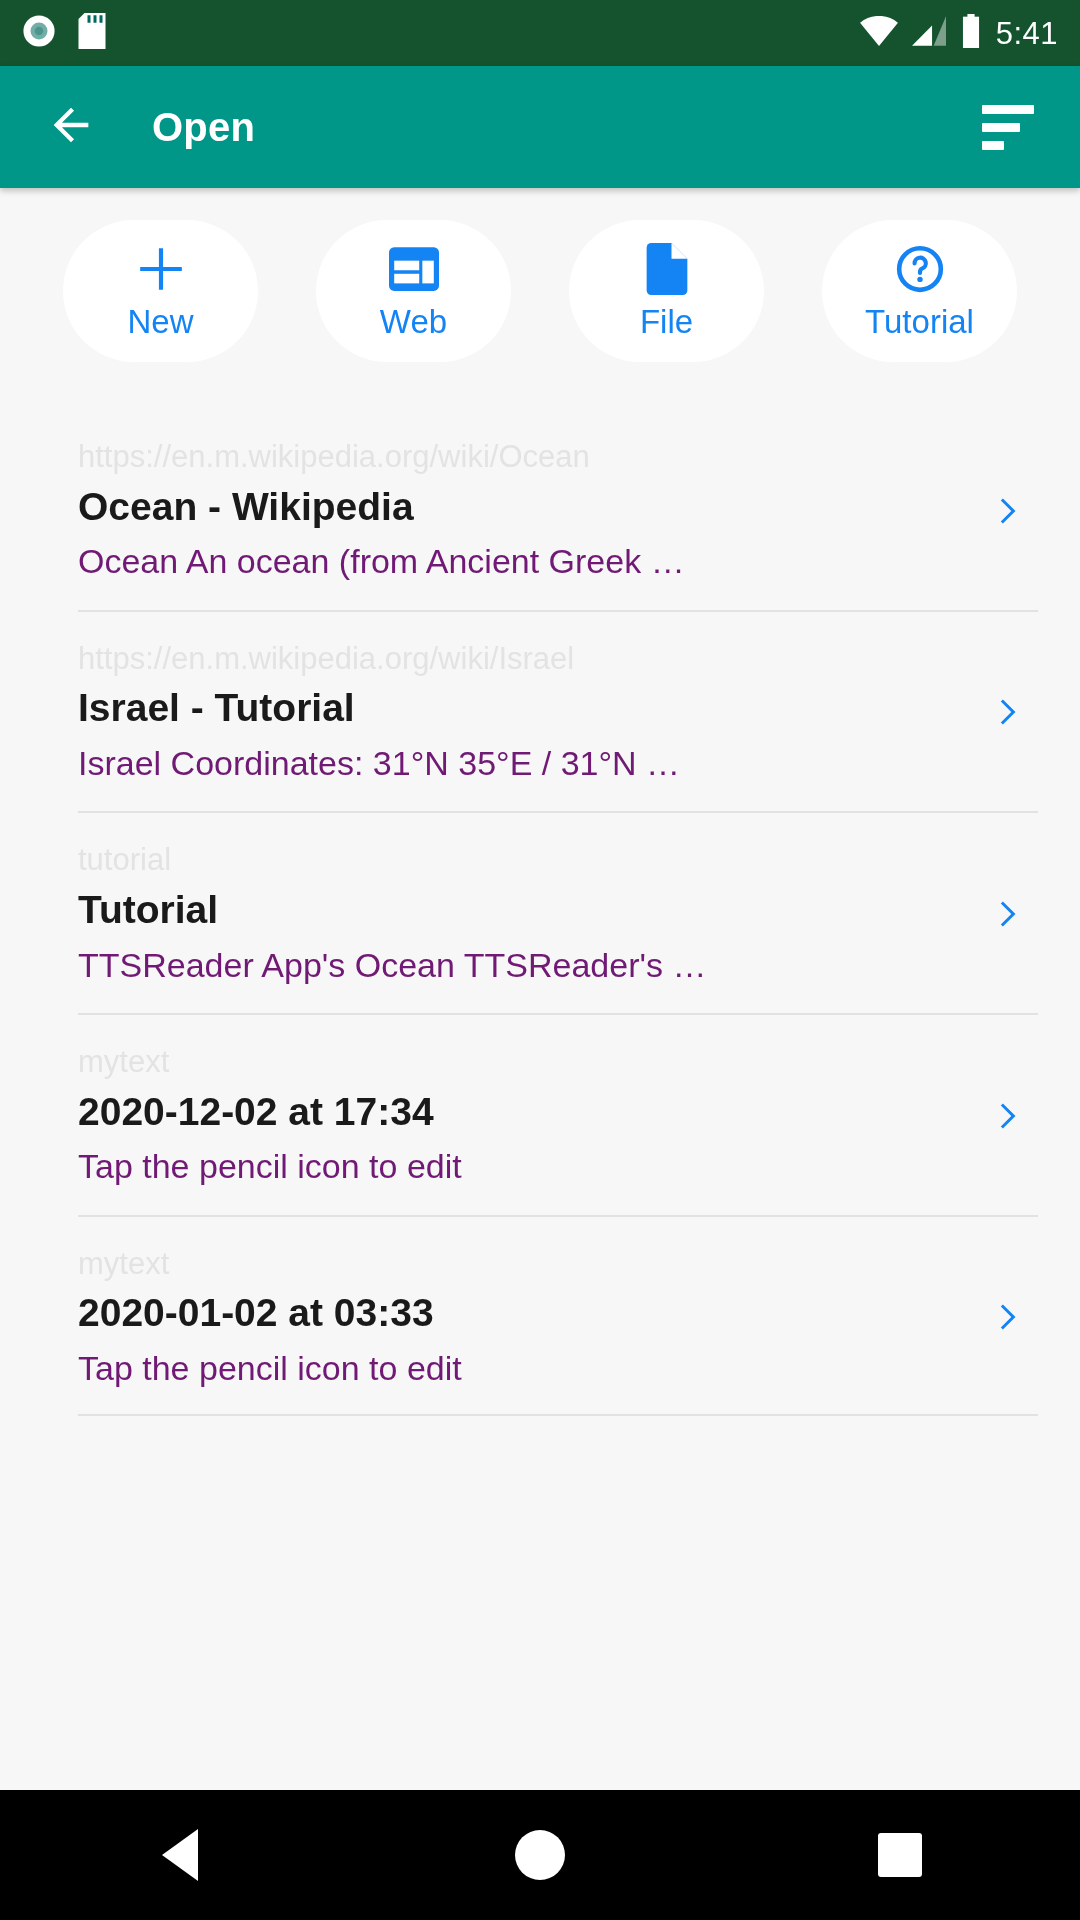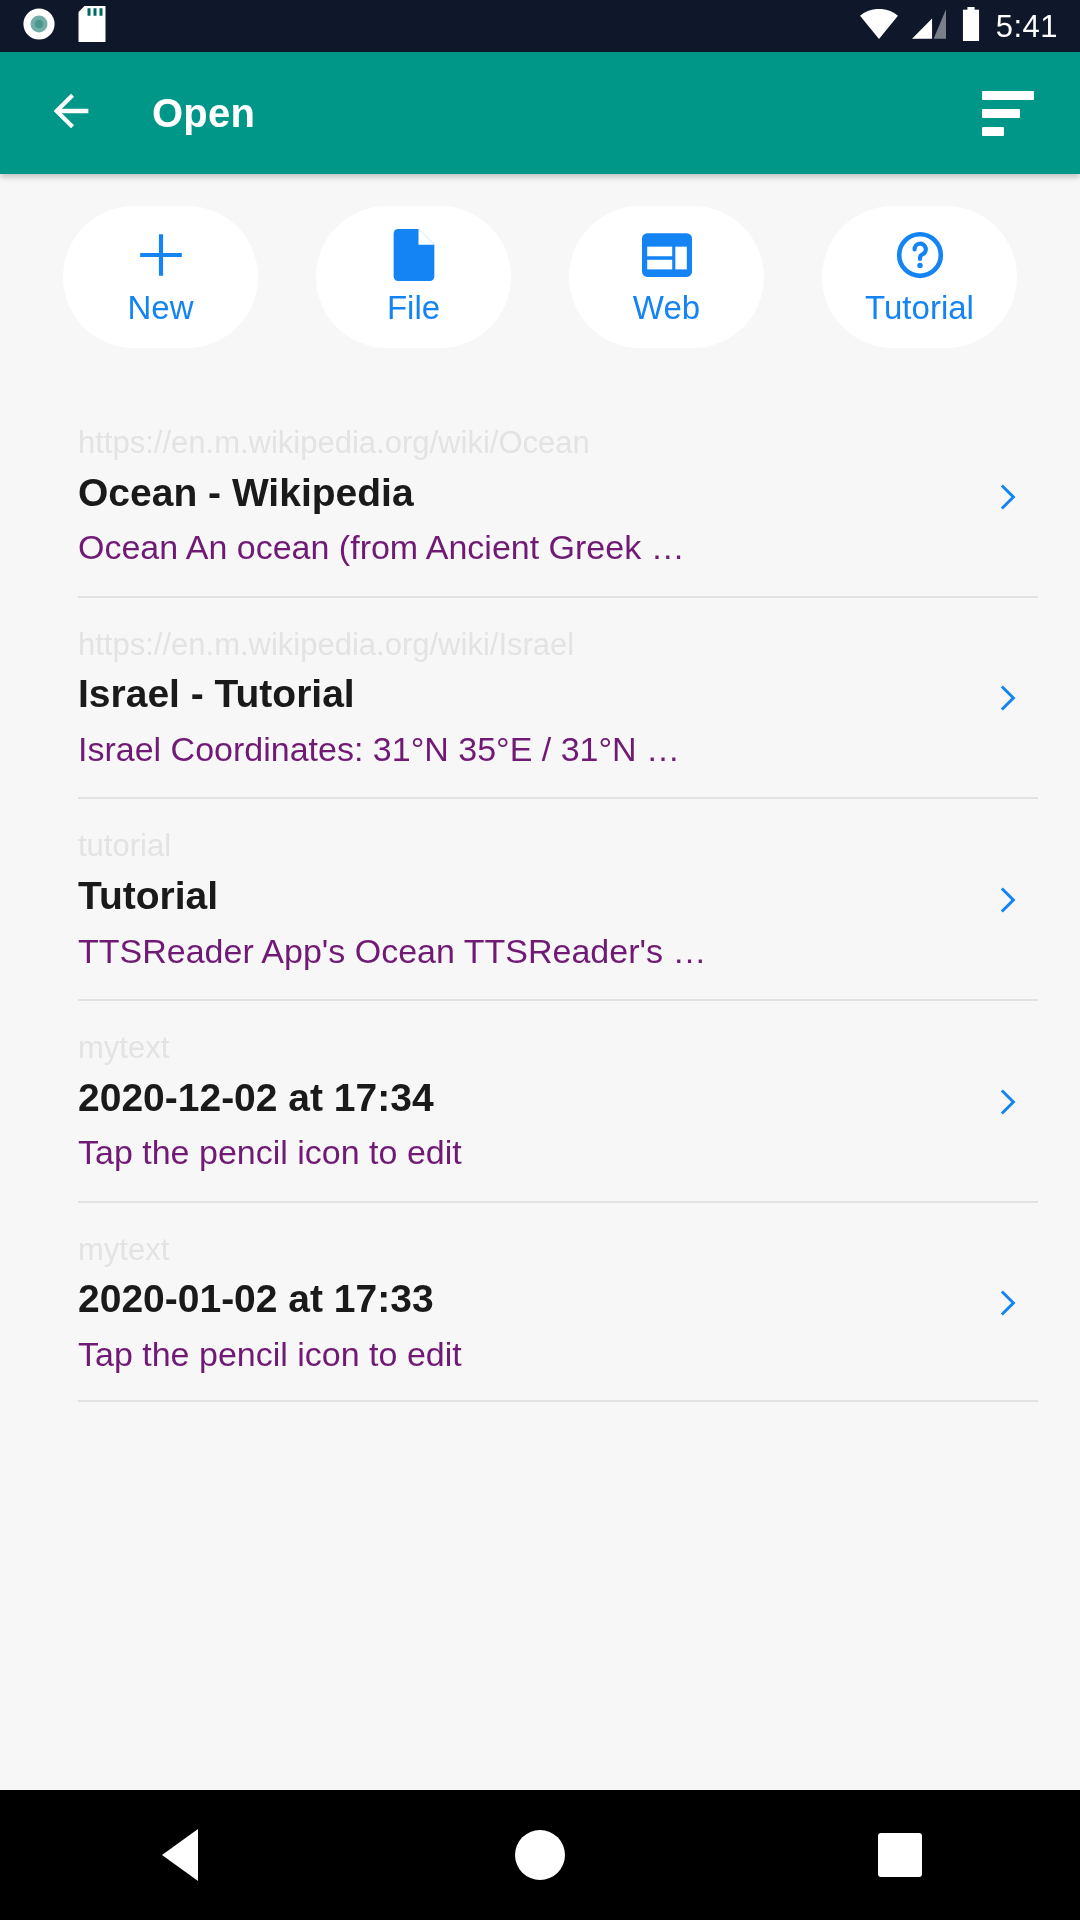--- a/index.html
+++ b/index.html
@@ -5,21 +5,21 @@
   * { margin:0; padding:0; box-sizing:border-box; }
   html,body { width:1080px; height:1920px; }
   body {
     font-family:"Liberation Sans", sans-serif;
     background:#f7f7f7;
     overflow:hidden;
   }
 
   
   .status-bar{
-    height:52px; background:#0f172a; color:#fff;
+    height:66px; background:#14532d; color:#fff;
     display:flex; align-items:center; padding:17px 22px;
     position:relative;
   }
   .status-left{ display:flex; align-items:center; gap:22px; }
   .status-right{ margin-left:auto; display:flex; align-items:center; gap:14px; }
   .status-time{ font-size:31px; font-weight:400; letter-spacing:.5px; line-height:1; }
 
   
   .app-bar{
     height:122px; background:#009688;
@@ -170,42 +170,42 @@
       <div class="quick-icon">
         <svg width="50" height="50" viewBox="0 0 24 24">
           <path d="M11 2h2v20h-2z M2 11h20v2H2z" fill="#1484f5"></path>
         </svg>
       </div>
       <div class="quick-label">New</div>
     </div>
 
     <div class="quick-item">
       <div class="quick-icon">
-        <svg width="42" height="52" viewBox="0 0 18 23">
-          <path d="M2 0h9l7 7v14a2 2 0 0 1-2 2H2a2 2 0 0 1-2-2V2a2 2 0 0 1 2-2z" fill="#1484f5"></path>
-          <path d="M11 0l7 7h-7z" fill="#ffffff"></path>
-        </svg>
-      </div>
-      <div class="quick-label">File</div>
-    </div>
-
-    <div class="quick-item">
-      <div class="quick-icon">
         <svg width="50" height="44" viewBox="0 0 24 21">
           <rect x="0" y="0" width="24" height="21" rx="2.5" fill="#1484f5"></rect>
           <rect x="2.5" y="6.5" width="12" height="4.6" fill="#ffffff"></rect>
           <rect x="2.5" y="12.8" width="12" height="4.6" fill="#ffffff"></rect>
           <rect x="16" y="6.5" width="5.5" height="10.9" fill="#ffffff"></rect>
         </svg>
       </div>
       <div class="quick-label">Web</div>
     </div>
 
     <div class="quick-item">
       <div class="quick-icon">
+        <svg width="42" height="52" viewBox="0 0 18 23">
+          <path d="M2 0h9l7 7v14a2 2 0 0 1-2 2H2a2 2 0 0 1-2-2V2a2 2 0 0 1 2-2z" fill="#1484f5"></path>
+          <path d="M11 0l7 7h-7z" fill="#ffffff"></path>
+        </svg>
+      </div>
+      <div class="quick-label">File</div>
+    </div>
+
+    <div class="quick-item">
+      <div class="quick-icon">
         <svg width="50" height="50" viewBox="0 0 24 24">
           <circle cx="12" cy="12" r="10" fill="none" stroke="#1484f5" stroke-width="2.2"></circle>
           <path d="M9.4 9.3a2.7 2.7 0 1 1 3.6 2.5c-.7.3-1 .9-1 1.6v.5" fill="none" stroke="#1484f5" stroke-width="2" stroke-linecap="round"></path>
           <circle cx="12" cy="17" r="1.3" fill="#1484f5"></circle>
         </svg>
       </div>
       <div class="quick-label">Tutorial</div>
     </div>
 
   </div>
@@ -260,21 +260,21 @@
       <div class="li-chevron">
         <svg width="36" height="36" viewBox="0 0 24 24">
           <path d="M8.6 3.6 7.2 5l7 7-7 7 1.4 1.4L17 12z" fill="#1484f5"></path>
         </svg>
       </div>
     </div>
 
     <div class="list-item">
       <div class="li-text">
         <div class="li-source">mytext</div>
-        <div class="li-title">2020-01-02 at 17:33</div>
+        <div class="li-title">2020-01-02 at 03:33</div>
         <div class="li-desc">Tap the pencil icon to edit</div>
       </div>
       <div class="li-chevron">
         <svg width="36" height="36" viewBox="0 0 24 24">
           <path d="M8.6 3.6 7.2 5l7 7-7 7 1.4 1.4L17 12z" fill="#1484f5"></path>
         </svg>
       </div>
     </div>
 
   </div>

